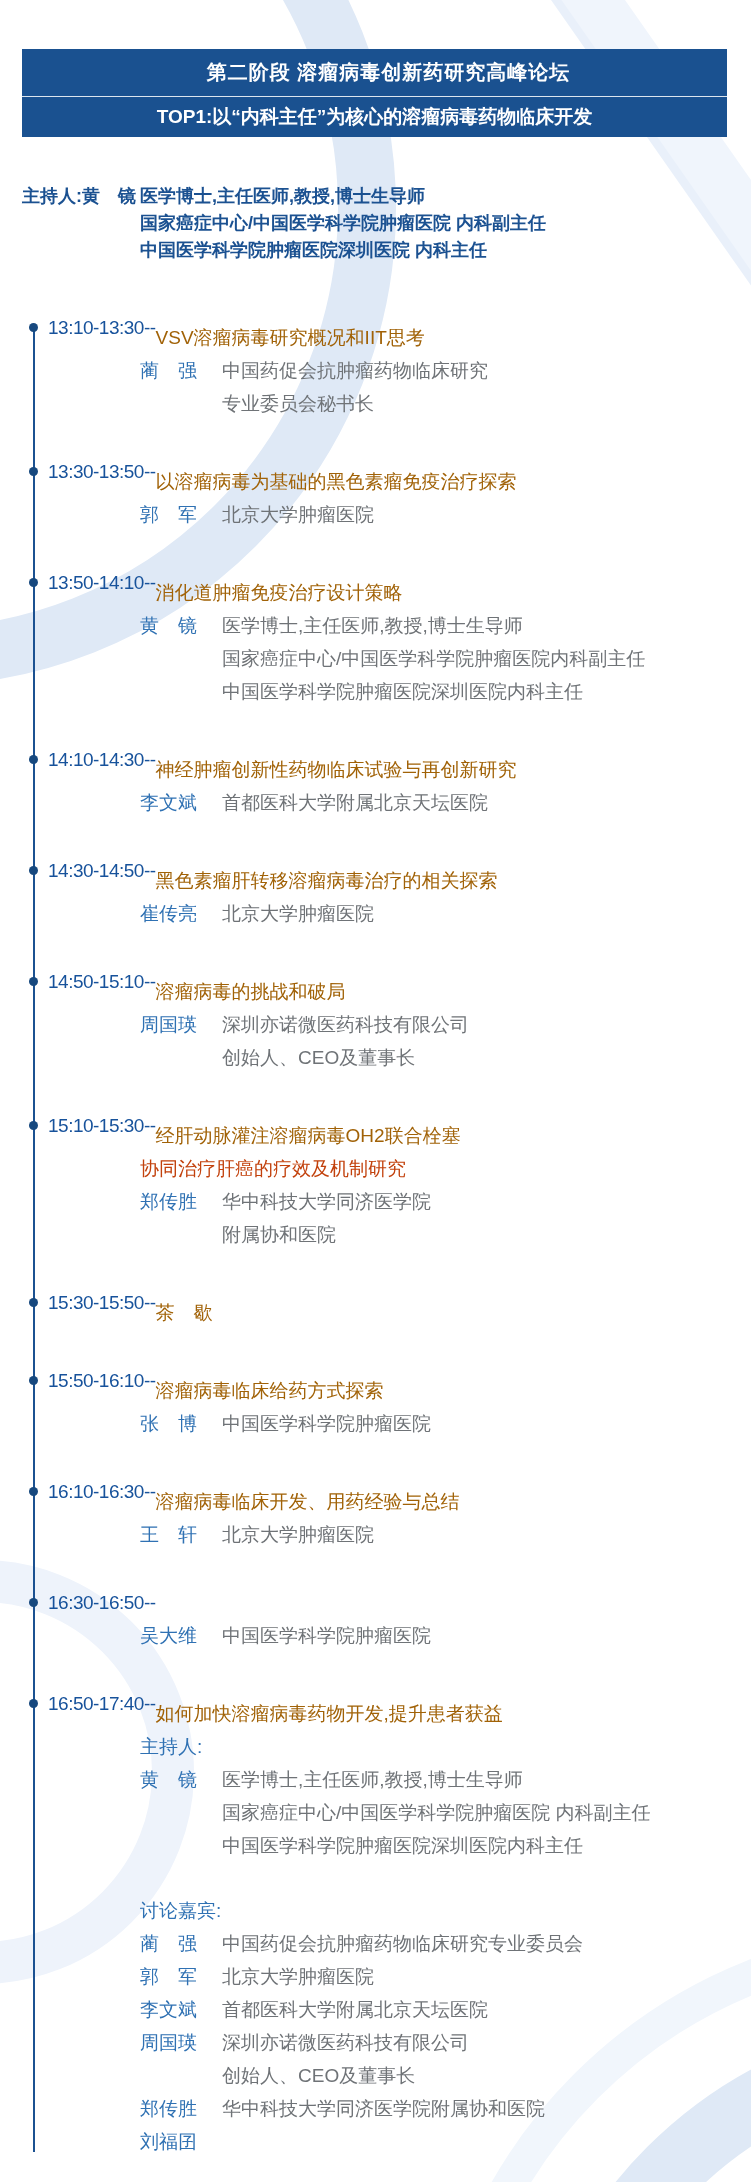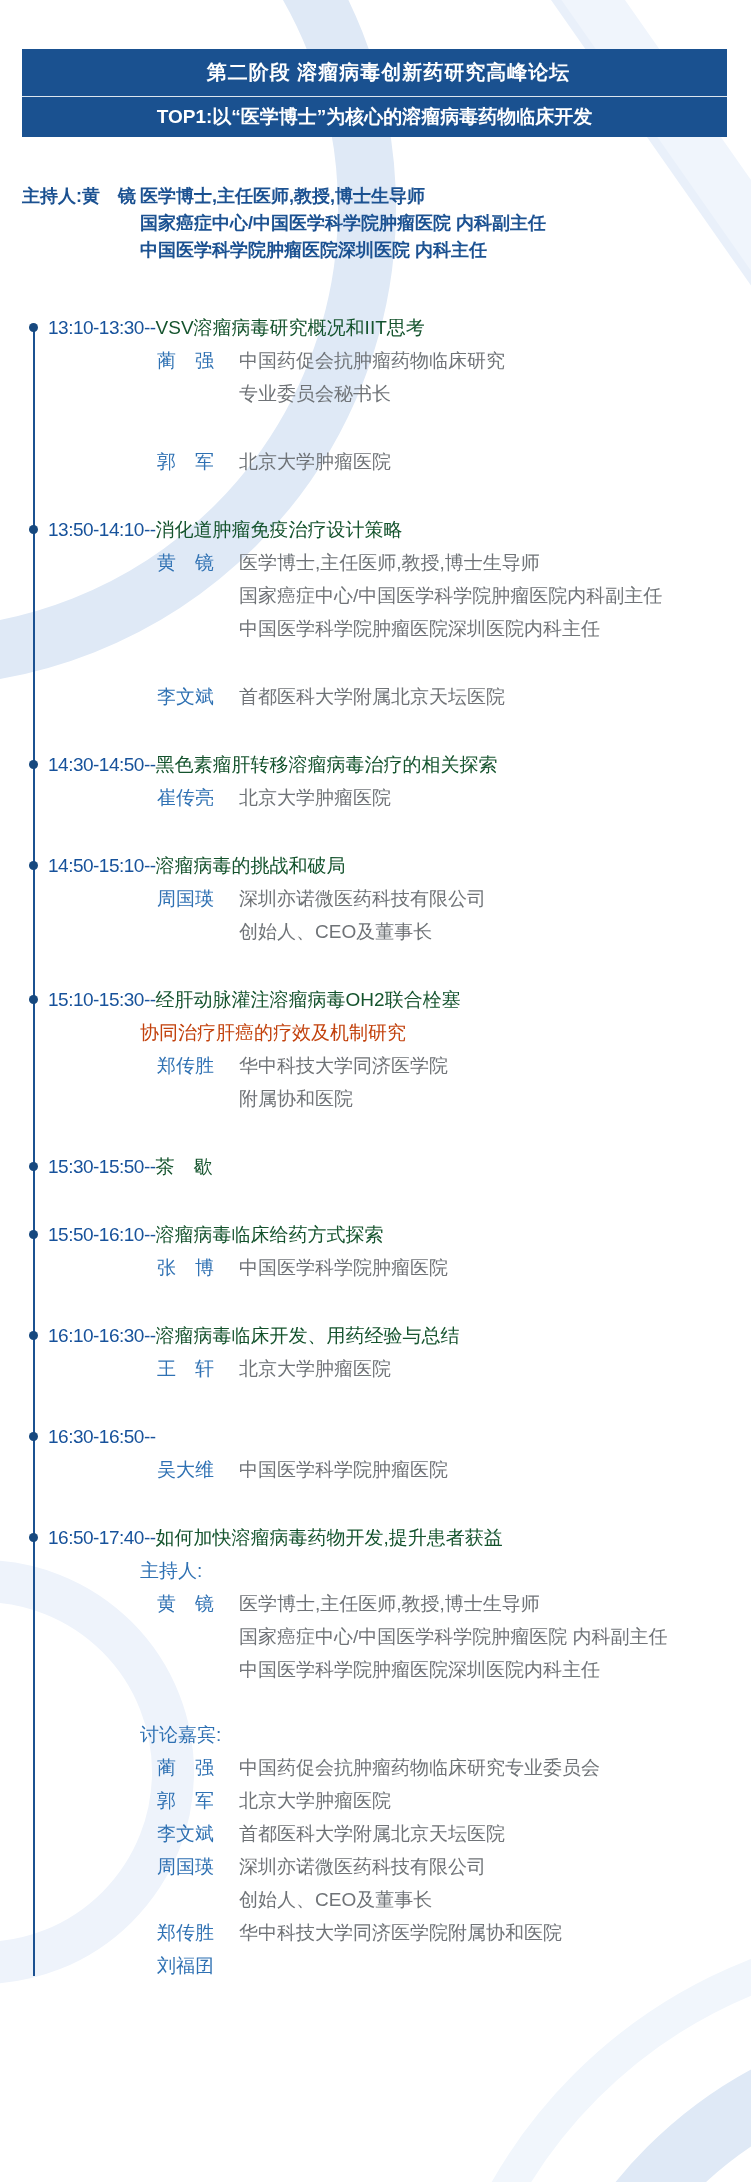--- a/index.html
+++ b/index.html
@@ -32,43 +32,43 @@
   
   .items{position:absolute;left:0;top:311px;width:732px;padding-left:48px;
          box-sizing:border-box;z-index:2;font-size:19px;line-height:33px;}
   .tl-line{position:absolute;left:33px;top:16px;bottom:6px;width:2px;background:#1b5191;}
   .item{position:relative;margin-bottom:35px;}
   .item:last-child{margin-bottom:0;}
   .head{display:flex;}
   .dot{position:absolute;left:-19px;top:12px;width:9px;height:9px;border-radius:50%;
        background:#17497f;}
   .time{flex:0 0 92px;color:#17529b;letter-spacing:-0.5px;white-space:nowrap;}
-  .title{color:#14532d;}
+  .title{color:#a16207;margin-top:10px;}
   .title2{margin-left:92px;color:#c2410c;}
   .sp{display:flex;margin-left:92px;}
-  .name{flex:0 0 62px;color:#2f71b3;white-space:nowrap;margin-left:17px;}
+  .name{flex:0 0 62px;color:#2f71b3;white-space:nowrap;}
   .aff{color:#6f7377;margin-left:20px;}
   .sp-label{margin-left:92px;color:#2f71b3;}
   .gap{margin-top:32px;}
 </style>
 </head>
 <body>
 
 <div class="page">
 
   <div class="decor ring-tl"></div>
   <div class="decor stripe stripe1"></div>
   <div class="decor stripe stripe2"></div>
   <div class="decor ring-bl"></div>
   <div class="decor ring-br2"></div>
   <div class="decor ring-br"></div>
 
   <header class="banner">
     <div class="banner-row1">第二阶段  溶瘤病毒创新药研究高峰论坛</div>
-    <div class="banner-row2">TOP1:以“医学博士”为核心的溶瘤病毒药物临床开发</div>
+    <div class="banner-row2">TOP1:以“内科主任”为核心的溶瘤病毒药物临床开发</div>
   </header>
 
   <div class="host">
     <span class="host-label">主持人:</span>
     <span class="host-name">黄　镜</span>
     <div class="host-bios">
       <div>医学博士,主任医师,教授,博士生导师</div>
       <div>国家癌症中心/中国医学科学院肿瘤医院 内科副主任</div>
       <div>中国医学科学院肿瘤医院深圳医院 内科主任</div>
     </div>
@@ -86,20 +86,25 @@
       <div class="sp">
         <span class="name">蔺　强</span>
         <div class="aff">
           <div>中国药促会抗肿瘤药物临床研究</div>
           <div>专业委员会秘书长</div>
         </div>
       </div>
     </div>
 
     <div class="item">
+      <div class="head">
+        <span class="dot"></span>
+        <span class="time">13:30-13:50--</span>
+        <span class="title">以溶瘤病毒为基础的黑色素瘤免疫治疗探索</span>
+      </div>
       <div class="sp">
         <span class="name">郭　军</span>
         <div class="aff">
           <div>北京大学肿瘤医院</div>
         </div>
       </div>
     </div>
 
     <div class="item">
       <div class="head">
@@ -111,20 +116,25 @@
         <span class="name">黄　镜</span>
         <div class="aff">
           <div>医学博士,主任医师,教授,博士生导师</div>
           <div>国家癌症中心/中国医学科学院肿瘤医院内科副主任</div>
           <div>中国医学科学院肿瘤医院深圳医院内科主任</div>
         </div>
       </div>
     </div>
 
     <div class="item">
+      <div class="head">
+        <span class="dot"></span>
+        <span class="time">14:10-14:30--</span>
+        <span class="title">神经肿瘤创新性药物临床试验与再创新研究</span>
+      </div>
       <div class="sp">
         <span class="name">李文斌</span>
         <div class="aff">
           <div>首都医科大学附属北京天坛医院</div>
         </div>
       </div>
     </div>
 
     <div class="item">
       <div class="head">

